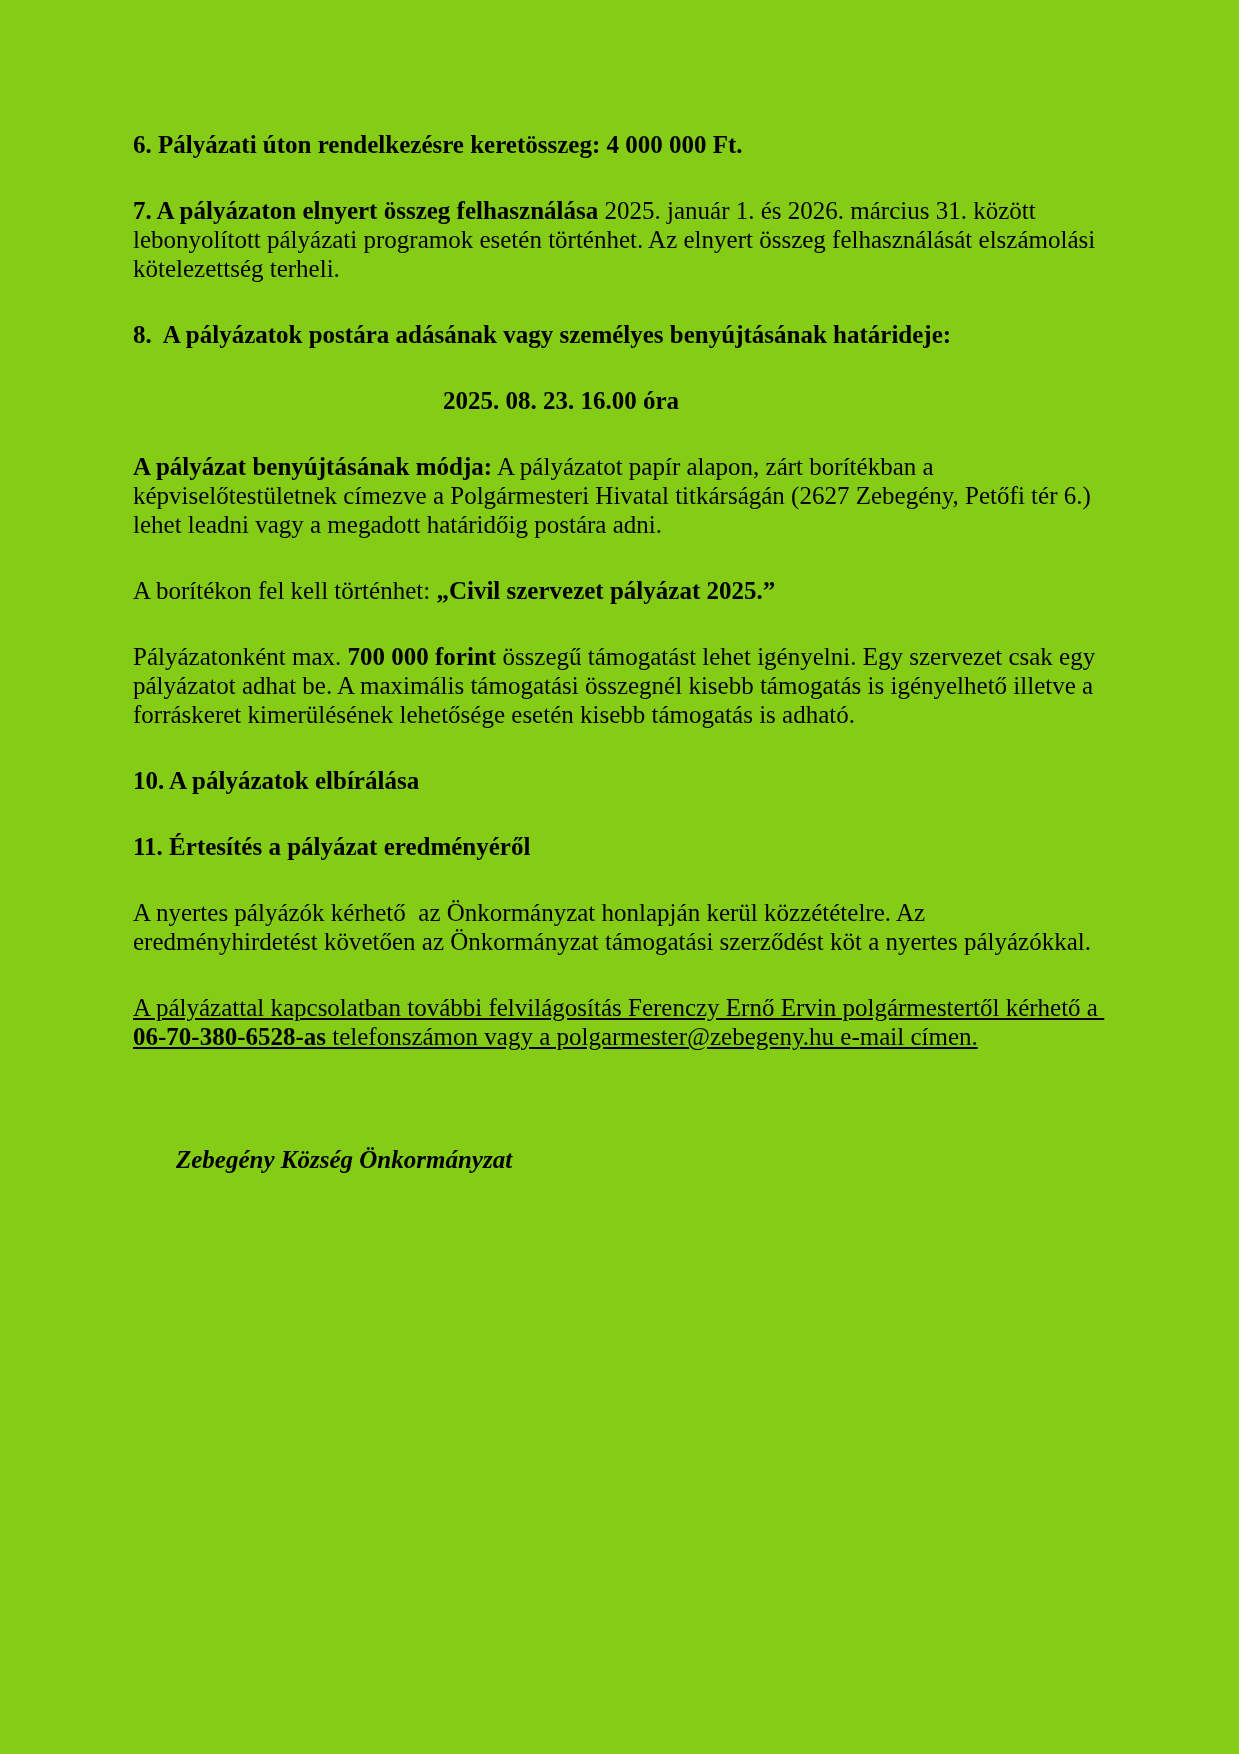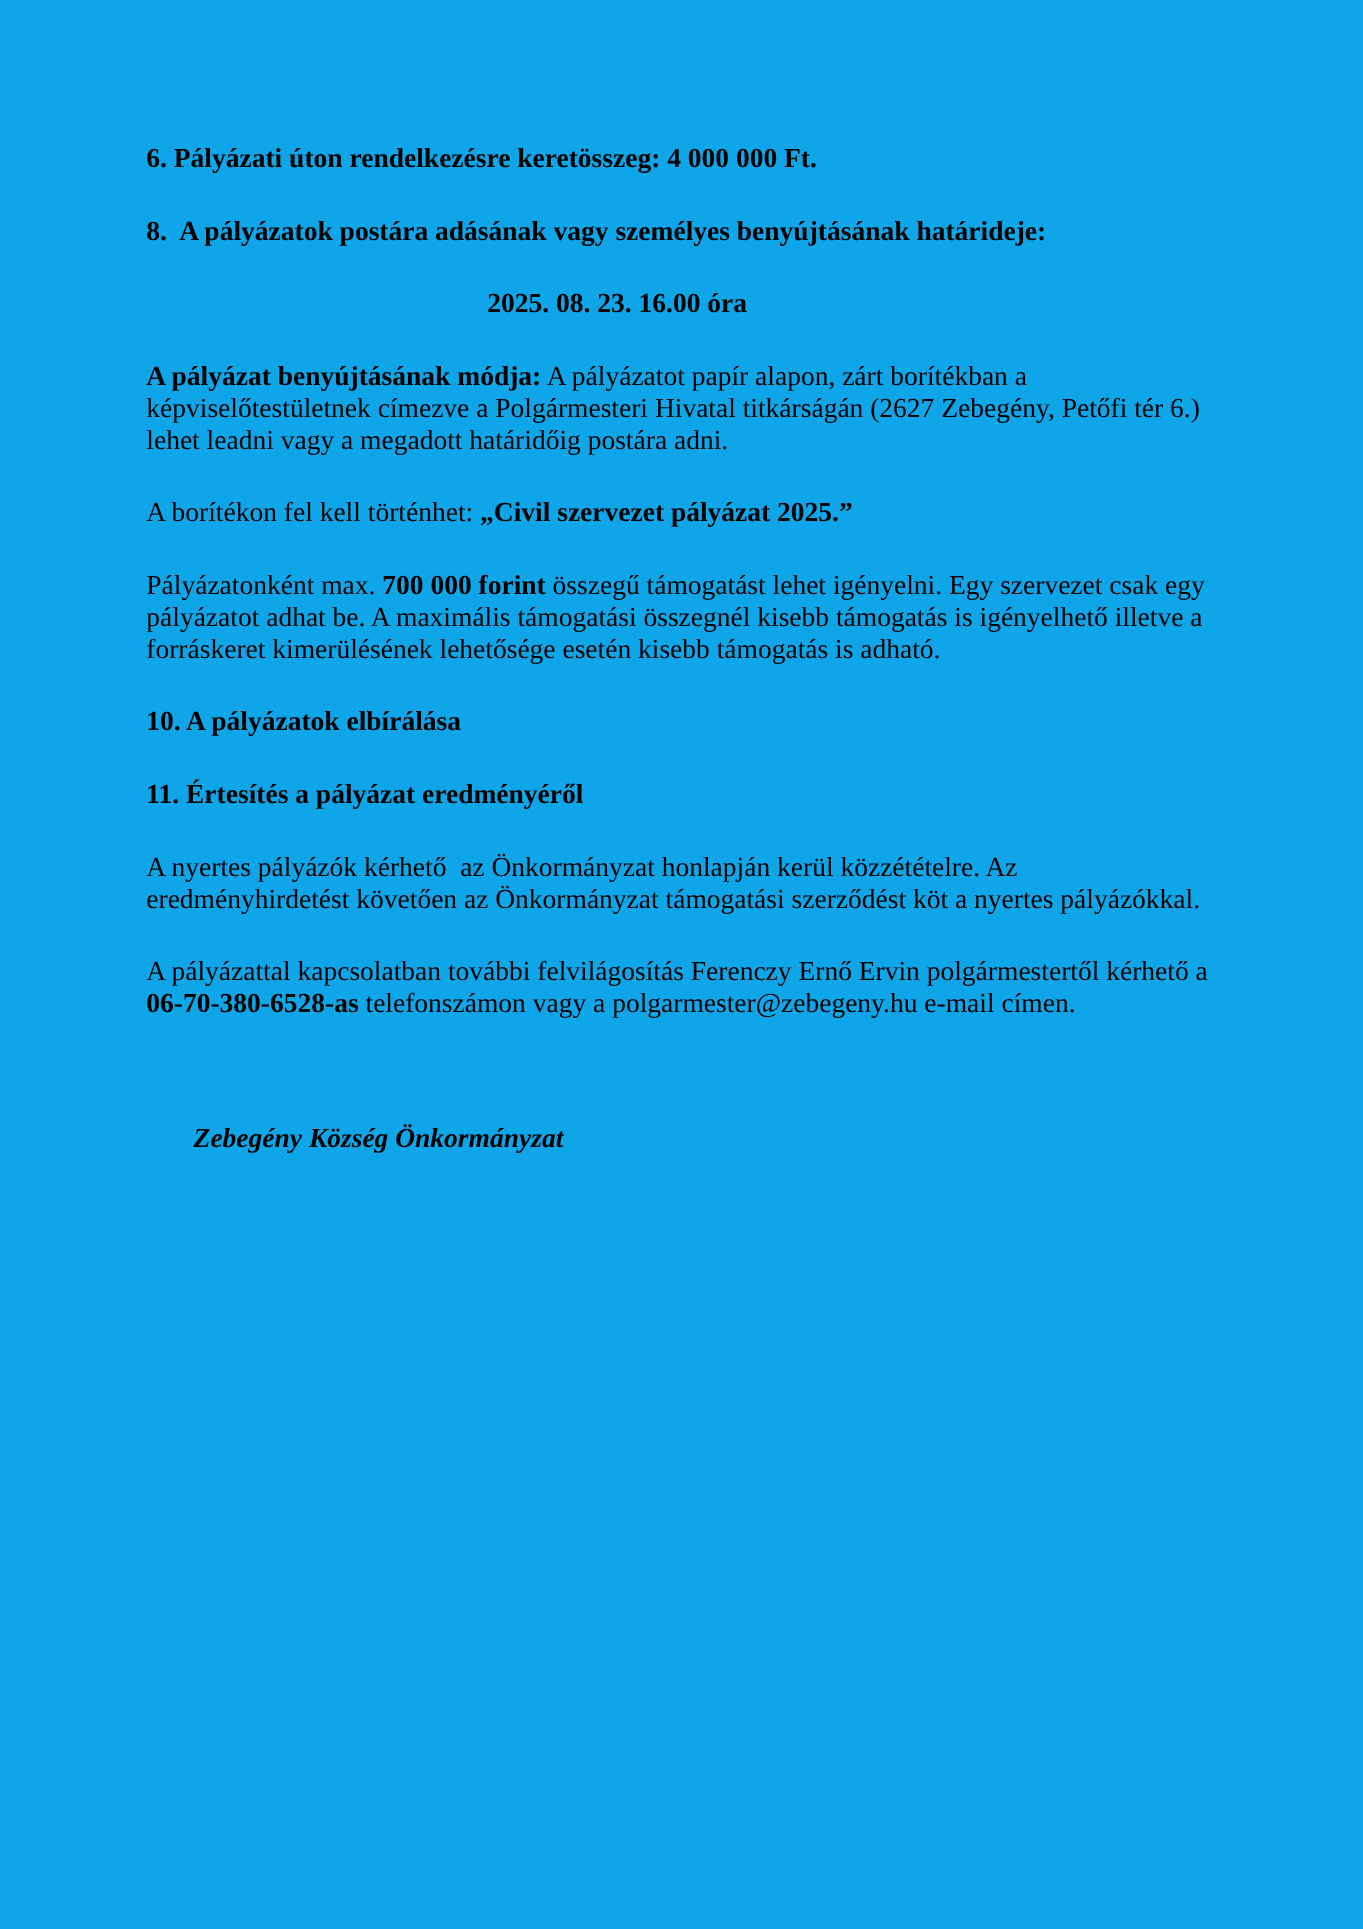--- a/index.html
+++ b/index.html
@@ -5,45 +5,46 @@
   html, body {
     margin: 0;
     padding: 0;
     background: #ffffff;
   }
   .page {
     position: relative;
     width: 1239px;
     height: 1754px;
     box-sizing: border-box;
-    background: #0ea5e9;
+    background: #84cc16;
     padding: 130px 132px 0 133px;
     font-family: "Liberation Serif", "DejaVu Serif", serif;
     font-size: 25px;
     line-height: 29px;
     color: #000000;
     overflow: hidden;
   }
   .para {
     margin: 0 0 37px 0;
     white-space: pre-wrap;
     text-align: left;
   }
   .b   { font-weight: bold; }
   .bi  { font-weight: bold; font-style: italic; margin-left: 43px; }
   .indent-date { padding-left: 310px; }
-  .gap-before-signature { margin-bottom: 94px; }
+  .gap-before-signature { margin-bottom: 94px; text-decoration: underline; }
 </style>
 </head>
 <body>
 
 <div class="page">
 
   <p class="para b"><span>6. Pályázati úton rendelkezésre keretösszeg: 4 000 000 Ft.</span></p>
 
+  <p class="para"><span class="b">7. A pályázaton elnyert összeg felhasználása</span><span> 2025. január 1. és 2026. március 31. között lebonyolított pályázati programok esetén történhet. Az elnyert összeg felhasználását elszámolási kötelezettség terheli.</span></p>
 
   <p class="para b"><span>8.  A pályázatok postára adásának vagy személyes benyújtásának határideje:</span></p>
 
   <p class="para b indent-date"><span>2025. 08. 23. 16.00 óra</span></p>
 
   <p class="para"><span class="b">A pályázat benyújtásának módja:</span><span> A pályázatot papír alapon, zárt borítékban a képviselőtestületnek címezve a Polgármesteri Hivatal titkárságán (2627 Zebegény, Petőfi tér 6.) lehet leadni vagy a megadott határidőig postára adni.</span></p>
 
   <p class="para"><span>A borítékon fel kell történhet: </span><span class="b">„Civil szervezet pályázat 2025.”</span></p>
 
   <p class="para"><span>Pályázatonként max. </span><span class="b">700 000 forint</span><span> összegű támogatást lehet igényelni. Egy szervezet csak egy pályázatot adhat be. A maximális támogatási összegnél kisebb támogatás is igényelhető illetve a forráskeret kimerülésének lehetősége esetén kisebb támogatás is adható.</span></p>

